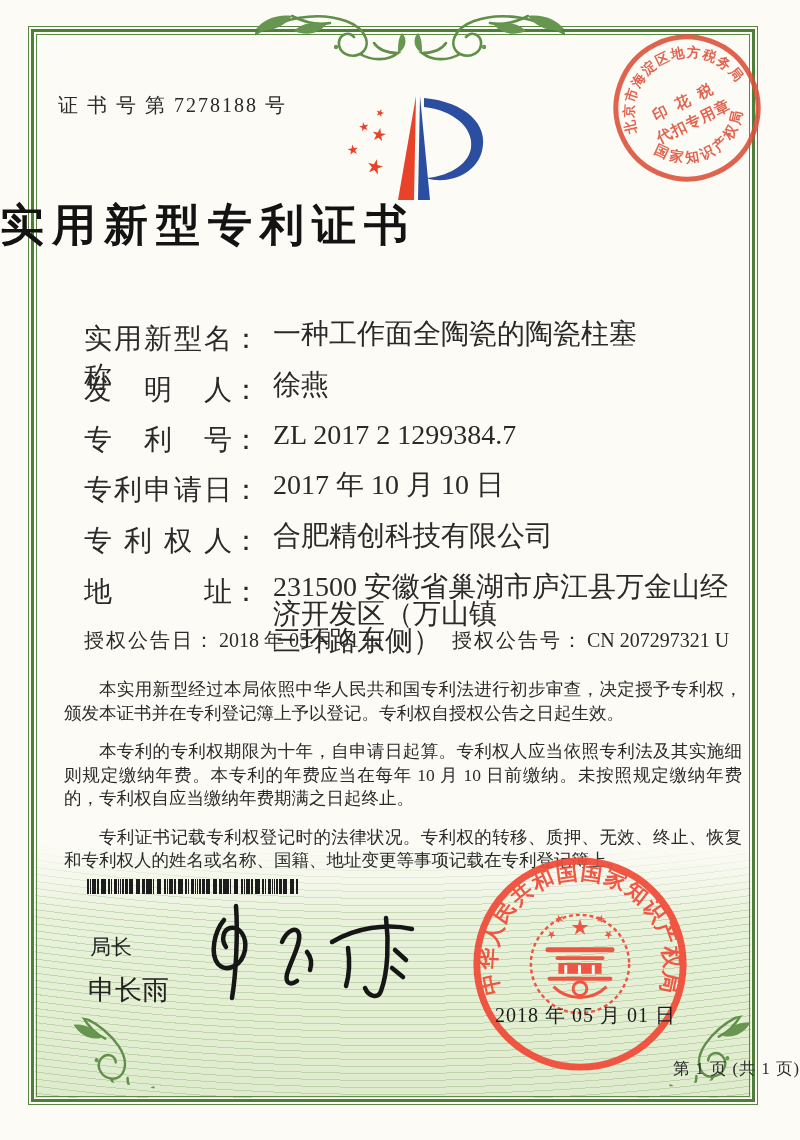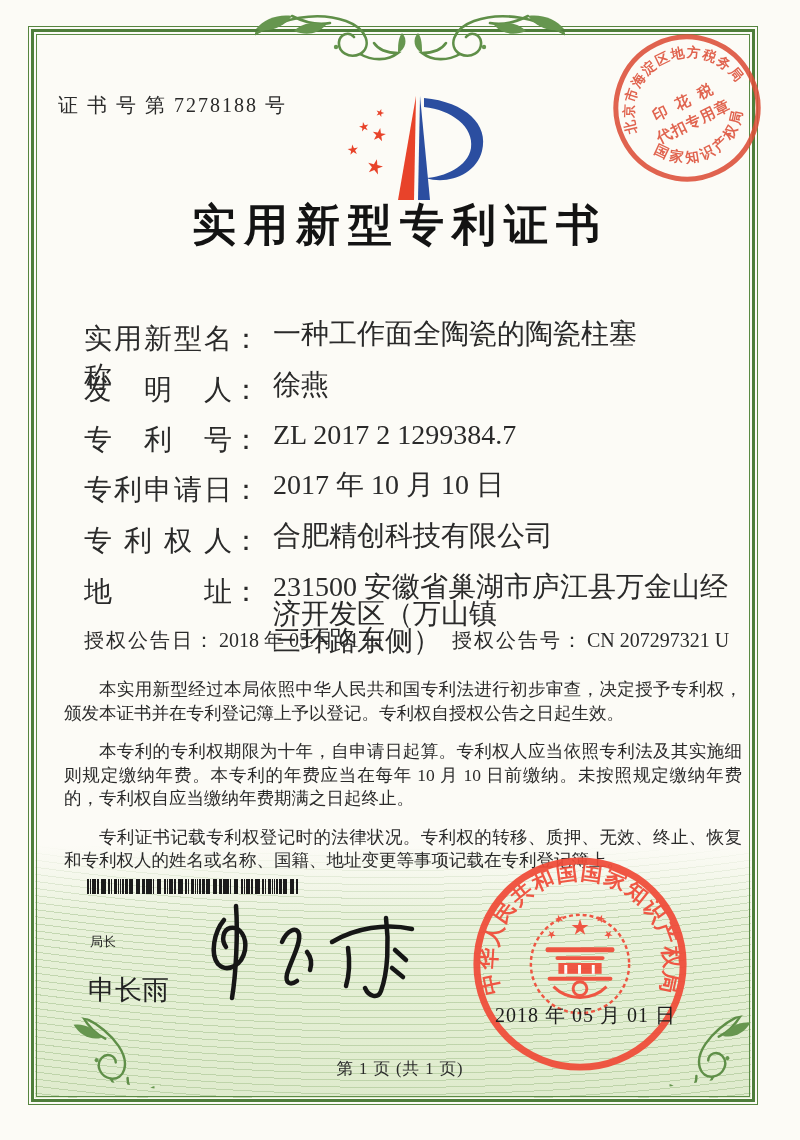--- a/index.html
+++ b/index.html
@@ -12,48 +12,48 @@
   
   .band{position:absolute;left:35px;top:845px;width:716px;height:253px;z-index:1;
         background:
           repeating-radial-gradient(circle at 358px -2600px, rgba(120,162,94,0.33) 0 1px, rgba(120,162,94,0) 1px 7px),
           linear-gradient(180deg,#eef4e2 0,#e4efd4 60%,#dfebcd 100%);}
   .band::after{content:"";position:absolute;left:0;top:0;right:0;height:70px;
         background:linear-gradient(180deg,#fcfbf6 0,rgba(252,251,246,0) 100%);}
   
   .cert-no{position:absolute;left:58px;top:92px;font-size:20px;letter-spacing:2px;z-index:5;}
   .logo{position:absolute;left:330px;top:92px;z-index:5;}
-  .title{position:absolute;left:0;right:0;top:196px;text-align:center;font-size:44px;font-weight:700;
+  .title{position:absolute;left:0;right:0;top:196px;text-align:left;font-size:44px;font-weight:700;
          letter-spacing:8px;color:#131313;z-index:5;}
   
   .frow{position:absolute;left:84px;right:60px;font-size:28px;z-index:5;display:flex;align-items:flex-start;}
   .flabel{display:inline-block;width:148px;text-align:justify;text-align-last:justify;flex:0 0 148px;}
   .fcolon{flex:0 0 auto;}
   .fvalue{margin-left:13px;white-space:pre-line;line-height:27px;}
   .r1{top:320px}.r2{top:371px}.r3{top:421px}.r4{top:471px}.r5{top:522px}.r6{top:573px}
   .grant-row{position:absolute;left:84px;top:627px;right:40px;font-size:20px;z-index:5;}
   .grant-right{position:absolute;left:368px;top:0;}
   .grant-row .glabel{letter-spacing:2px;}
   
   .paras{position:absolute;left:64px;top:663px;width:678px;font-size:17.5px;line-height:23.5px;
          text-align:justify;z-index:5;}
   .paras p{margin:15px 0 4px 0;text-indent:2em;}
   
   .barcode{position:absolute;left:87px;top:879px;width:211px;height:15px;z-index:5;
         background:
          repeating-linear-gradient(90deg,#1c1c1c 0 2px,transparent 2px 3px,#1c1c1c 3px 4px,transparent 4px 7px),
          repeating-linear-gradient(90deg,#1c1c1c 0 1px,transparent 1px 5px,#1c1c1c 5px 8px,transparent 8px 11px);}
-  .sig-title{position:absolute;left:90px;top:933px;font-size:13px;z-index:5;
+  .sig-title{position:absolute;left:90px;top:933px;font-size:21px;z-index:5;
         font-family:"Liberation Sans","DejaVu Sans",sans-serif;color:#222;}
   .sig-name{position:absolute;left:88px;top:972px;font-size:27px;z-index:5;
         font-family:"Liberation Sans","DejaVu Sans",sans-serif;color:#222;}
   .signature{position:absolute;left:190px;top:898px;z-index:6;}
   .office-seal{position:absolute;left:467px;top:851px;z-index:6;opacity:.93;}
   .seal-date{position:absolute;left:495px;top:1002px;font-size:20px;letter-spacing:1px;color:#1d1d1d;z-index:7;}
-  .footer{position:absolute;left:0;right:0;top:1058px;text-align:center;font-size:16.5px;letter-spacing:1px;z-index:5;}
+  .footer{position:absolute;left:0;right:0;top:1058px;text-align:right;font-size:16.5px;letter-spacing:1px;z-index:5;}
   
   .tax-seal{position:absolute;left:612px;top:33px;transform:rotate(-26deg);z-index:6;opacity:.88;}
   .flourish-top{position:absolute;left:255px;top:10px;z-index:4;}
   .flourish-br{position:absolute;left:652px;top:1018px;z-index:4;transform:rotate(-8deg);}
   .flourish-bl{position:absolute;left:22px;top:1020px;z-index:4;transform:rotate(8deg) scaleX(-1);}
   .defs-hidden{position:absolute;width:0;height:0;overflow:hidden;}
 </style>
 </head>
 <body>
 

